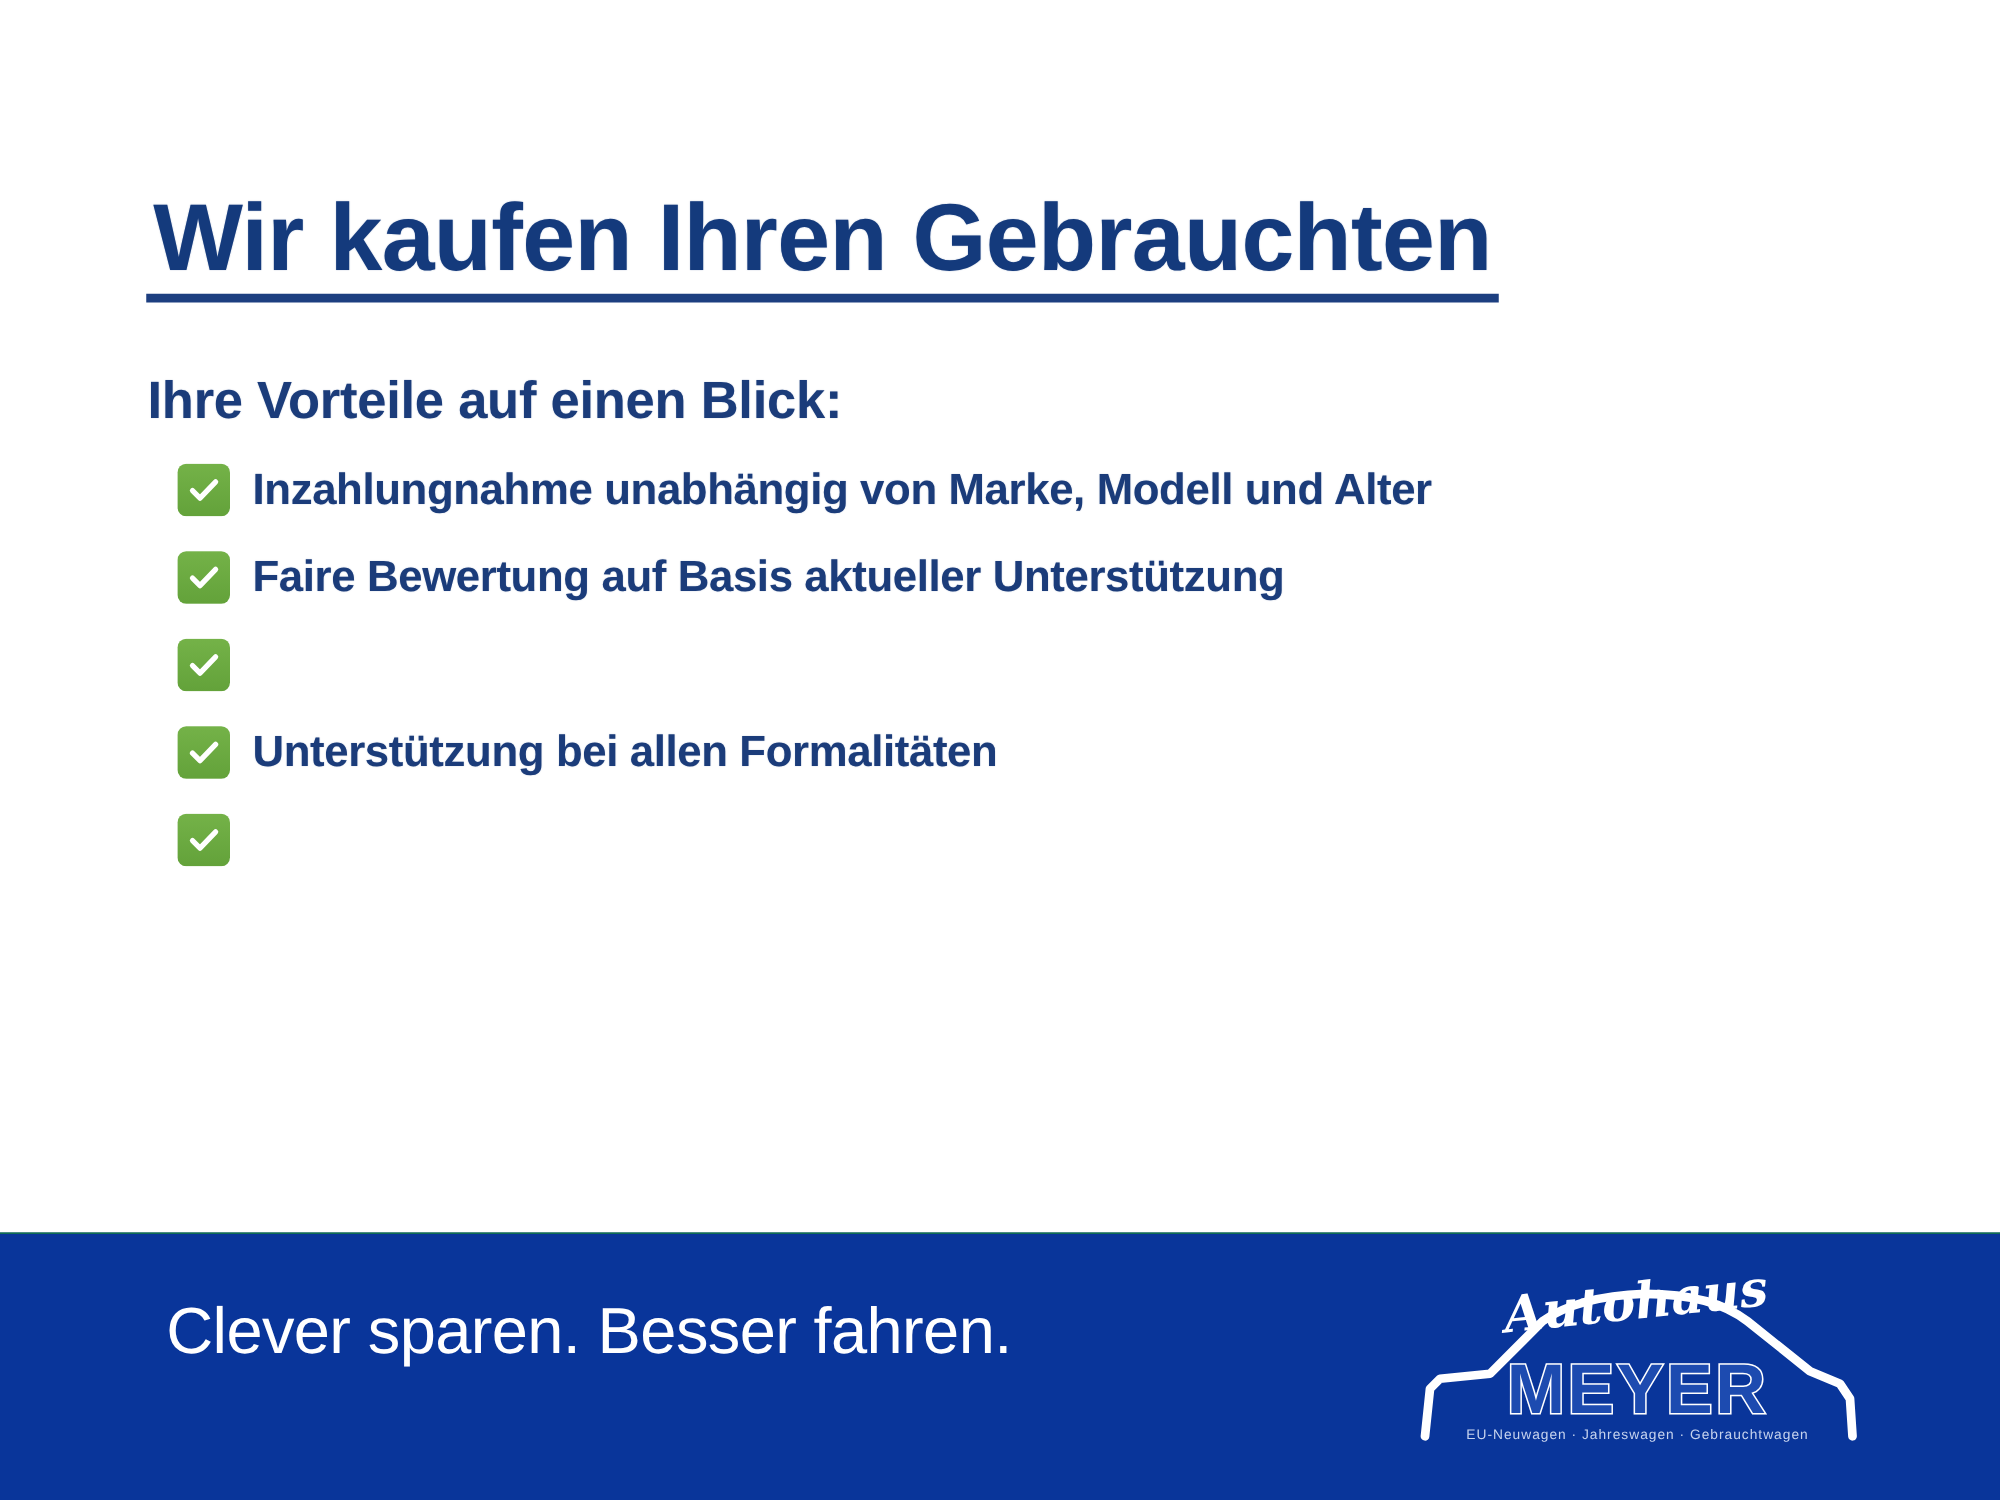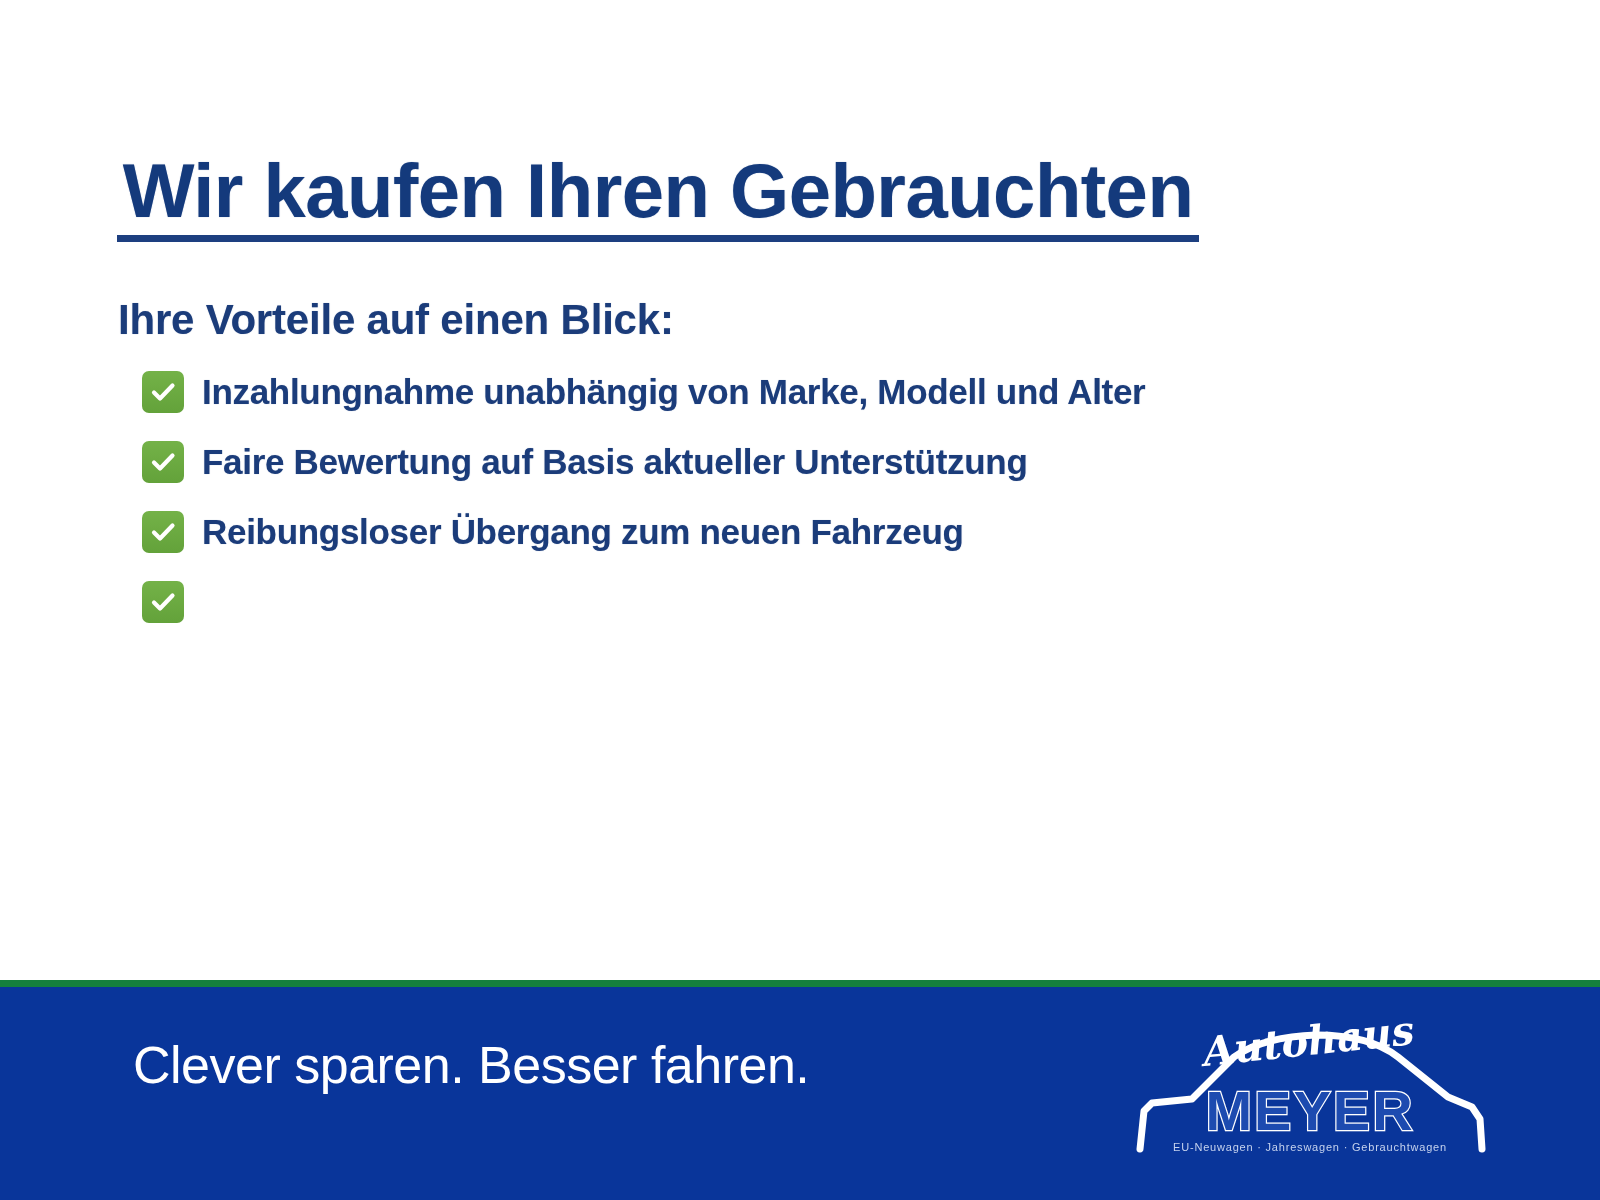--- a/index.html
+++ b/index.html
@@ -97,21 +97,21 @@
   }
 
   
   .footer-band {
     position: absolute;
     left: 0;
     bottom: 0;
     width: 1600px;
     height: 213px;
     background: #09359a;
-    border-top: 7px solid #15803d;
+    border-top: 1px solid #15803d;
   }
   .footer-slogan {
     position: absolute;
     left: 133px;
     top: 46px;
     font-size: 52px;
     line-height: 64px;
     font-weight: 400;
     color: #ffffff;
     white-space: nowrap;
@@ -187,23 +187,30 @@
         </span>
         <span class="benefit-text">Faire Bewertung auf Basis aktueller Unterstützung</span>
       </li>
 
       <li class="benefit-item">
         <span class="check-icon">
           <svg width="30" height="30" viewBox="0 0 30 30" aria-hidden="true">
             <path d="M6 15.5 L12 21.5 L24.5 8.5" fill="none" stroke="#ffffff" stroke-width="4.2" stroke-linecap="round" stroke-linejoin="round"></path>
           </svg>
         </span>
-        <span class="benefit-text">Reibungsloser Übergang zum neuen Fahrzeug</span>
-      </li>
-
+      </li>
+
+      <li class="benefit-item">
+        <span class="check-icon">
+          <svg width="30" height="30" viewBox="0 0 30 30" aria-hidden="true">
+            <path d="M6 15.5 L12 21.5 L24.5 8.5" fill="none" stroke="#ffffff" stroke-width="4.2" stroke-linecap="round" stroke-linejoin="round"></path>
+          </svg>
+        </span>
+        <span class="benefit-text">Unterstützung bei allen Formalitäten</span>
+      </li>
 
       <li class="benefit-item">
         <span class="check-icon">
           <svg width="30" height="30" viewBox="0 0 30 30" aria-hidden="true">
             <path d="M6 15.5 L12 21.5 L24.5 8.5" fill="none" stroke="#ffffff" stroke-width="4.2" stroke-linecap="round" stroke-linejoin="round"></path>
           </svg>
         </span>
       </li>
 
     </ul>

